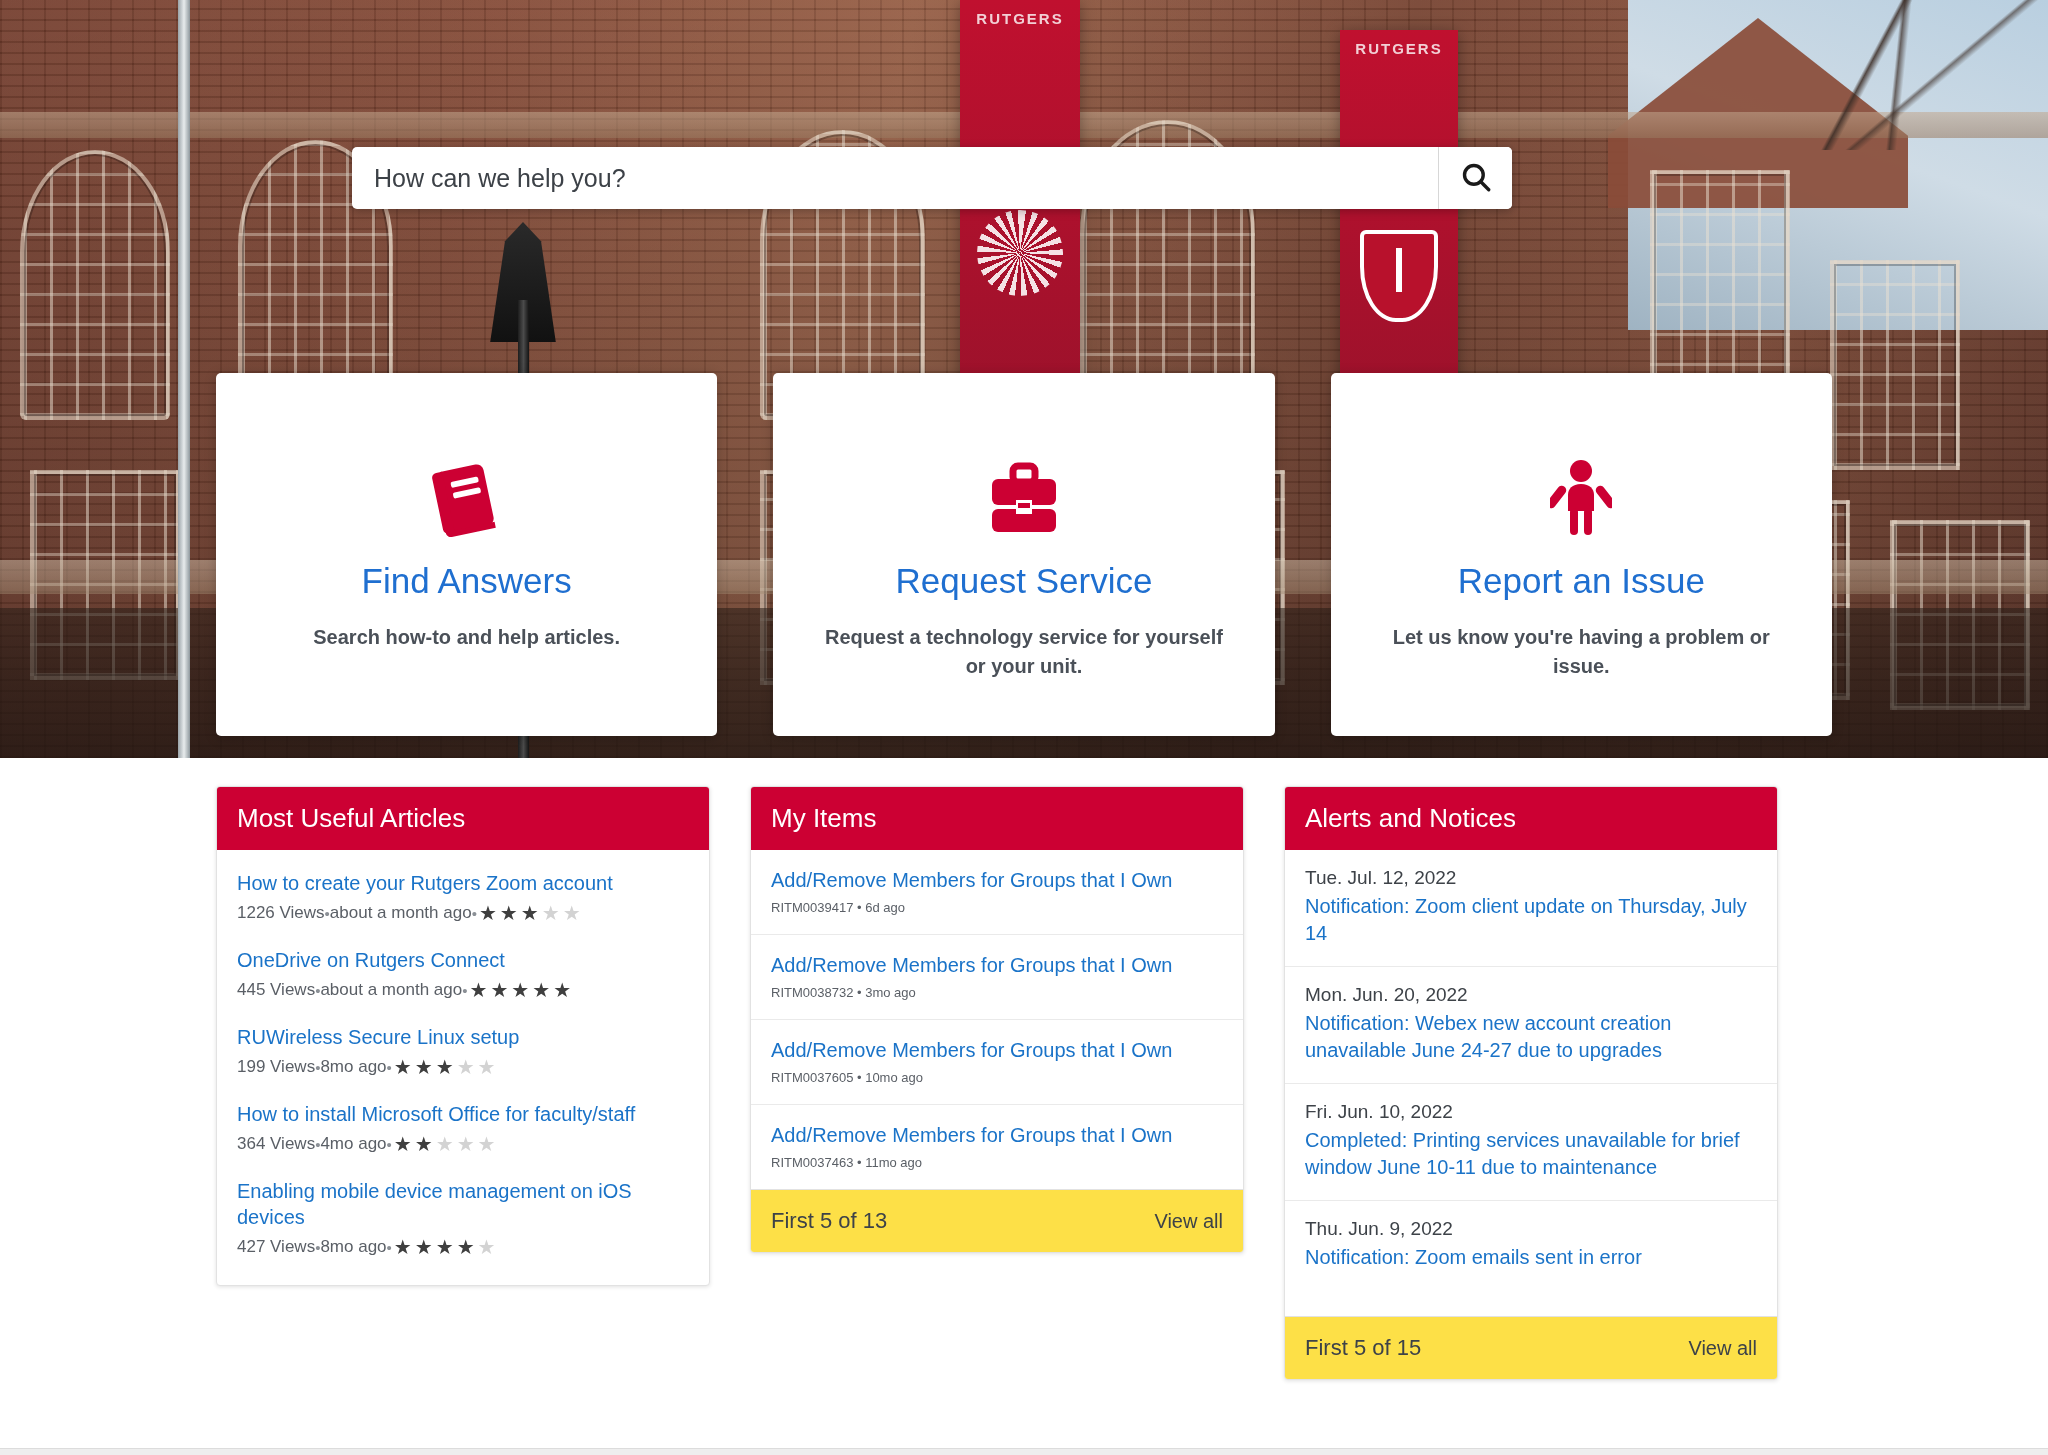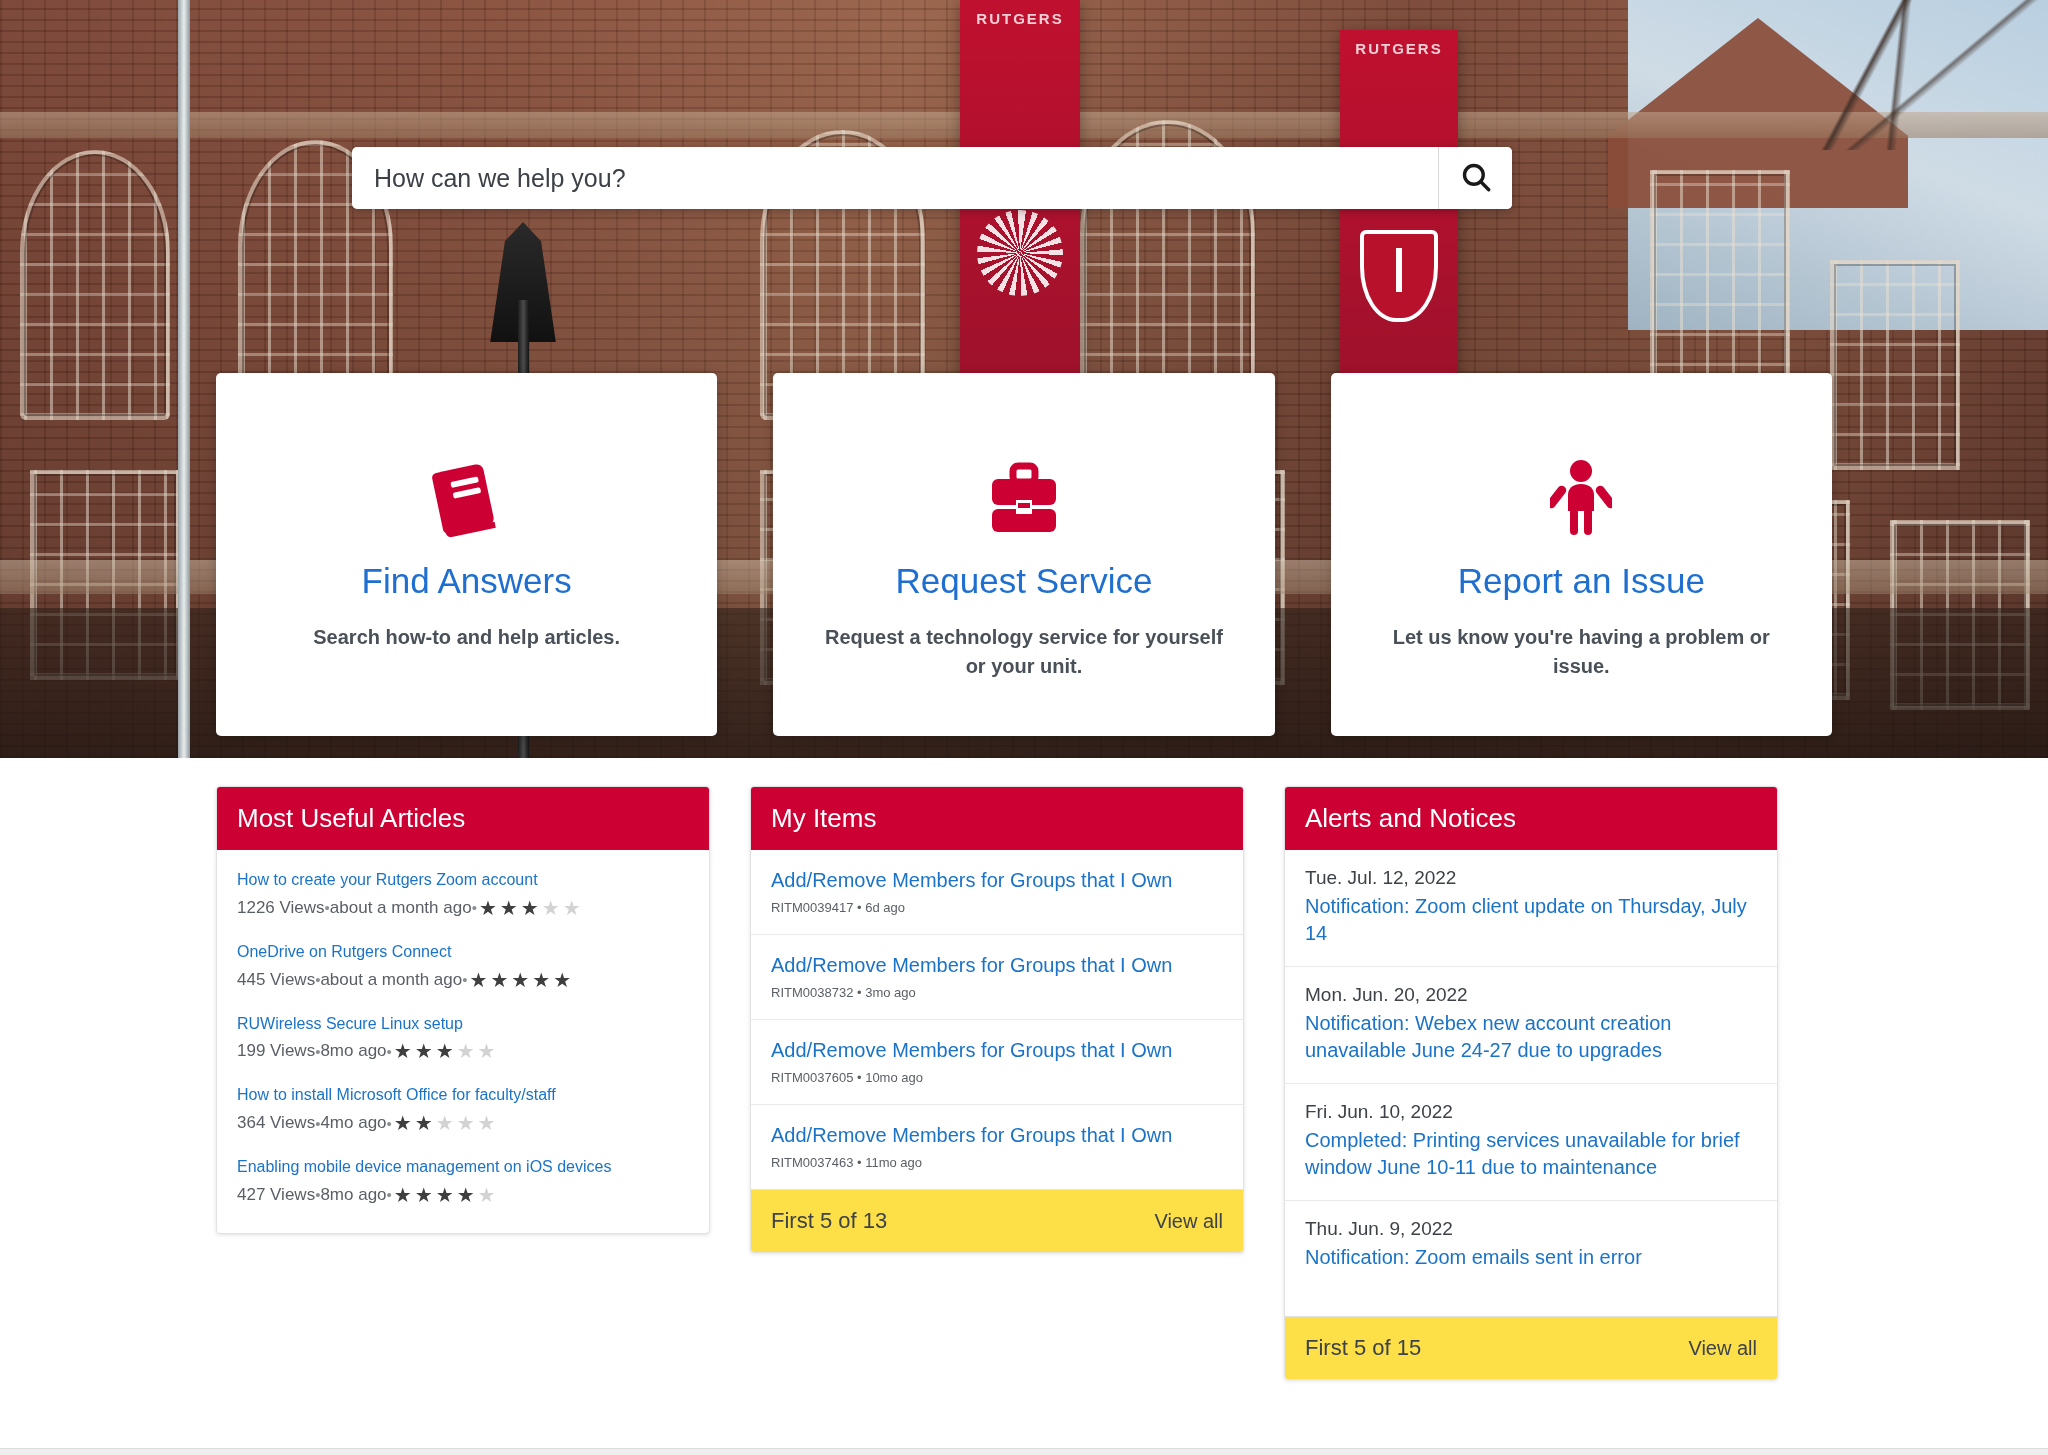--- a/index.html
+++ b/index.html
@@ -229,21 +229,21 @@
     color: #ffffff;
     font-size: 26px;
     padding: 16px 20px;
   }
 
   
   .article-list { padding: 6px 20px 18px; }
   .article { padding: 14px 0 10px; }
   .article-title {
     display: block;
-    font-size: 16px;
+    font-size: 20px;
     color: #1a73c8;
     text-decoration: none;
     line-height: 1.3;
   }
   .article-meta {
     margin-top: 7px;
     font-size: 17px;
     color: #5a5f66;
     display: flex;
     align-items: center;

